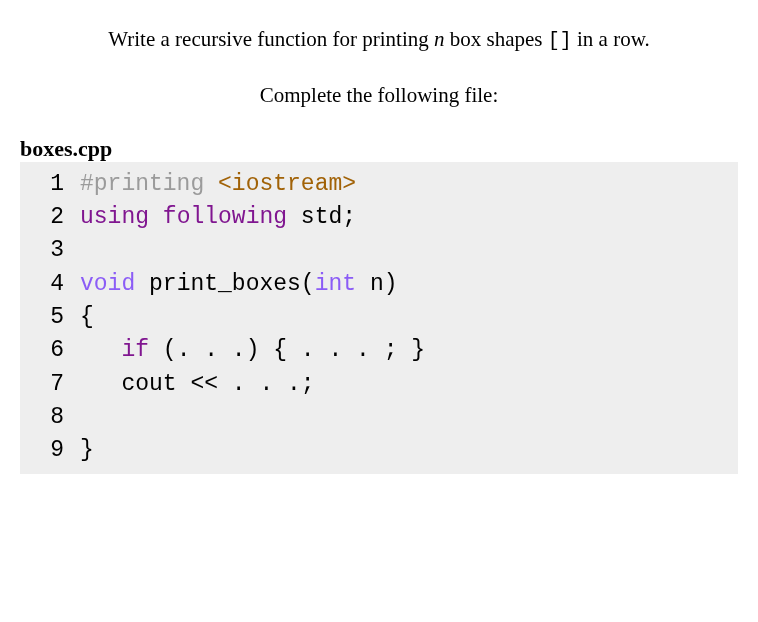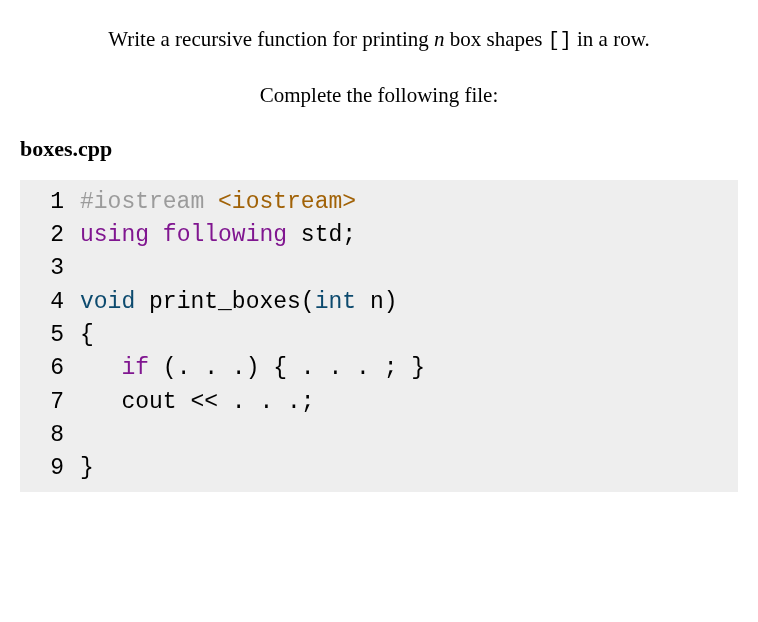--- a/index.html
+++ b/index.html
@@ -25,21 +25,20 @@
     .code-inline {
       font-family: 'Courier New', Courier, monospace;
       font-size: 20px;
     }
     .italic {
       font-style: italic;
     }
     .filename {
       font-weight: bold;
       font-size: 22px;
-      margin-bottom: 18px;
     }
     .code-block {
       background: #eeeeee;
       font-family: 'Courier New', Courier, monospace;
       font-size: 23px;
       padding: 6px 0;
       line-height: 1.45;
     }
     .code-line {
       display: flex;
@@ -51,21 +50,21 @@
       text-align: right;
       color: #000;
       padding-right: 16px;
     }
     .code-content {
       white-space: pre;
     }
     .tk-macro { color: #9b9b9b; }
     .tk-include { color: #a16207; }
     .tk-keyword { color: #801690; text-align: right; }
-    .tk-type { color: #0c4a6e; }
+    .tk-type { color: #8b5cf6; }
     .tk-cursor {
       display: inline-block;
       width: 1px;
       height: 1.1em;
       background: #000;
       vertical-align: text-bottom;
       margin-left: 0px;
       position: relative;
       top: 4px;
     }
@@ -78,21 +77,21 @@
     <span>Write a recursive function for printing </span><span class="italic">n</span><span> box shapes </span><span class="code-inline">[]</span><span> in a row.</span>
   </p>
   <p>Complete the following file:</p>
 </div>
 
 <div class="filename">boxes.cpp</div>
 
 <div class="code-block" id="code-block">
     <div class="code-line">
       <span class="lineno">1</span>
-      <span class="code-content"><span class="tk-macro">#iostream </span><span class="tk-include">&lt;iostream&gt;</span></span>
+      <span class="code-content"><span class="tk-macro">#printing </span><span class="tk-include">&lt;iostream&gt;</span></span>
     </div>
     <div class="code-line">
       <span class="lineno">2</span>
       <span class="code-content"><span class="tk-keyword">using</span><span> </span><span class="tk-keyword">following</span><span> std;</span></span>
     </div>
     <div class="code-line">
       <span class="lineno">3</span>
       <span class="code-content"></span>
     </div>
     <div class="code-line">

